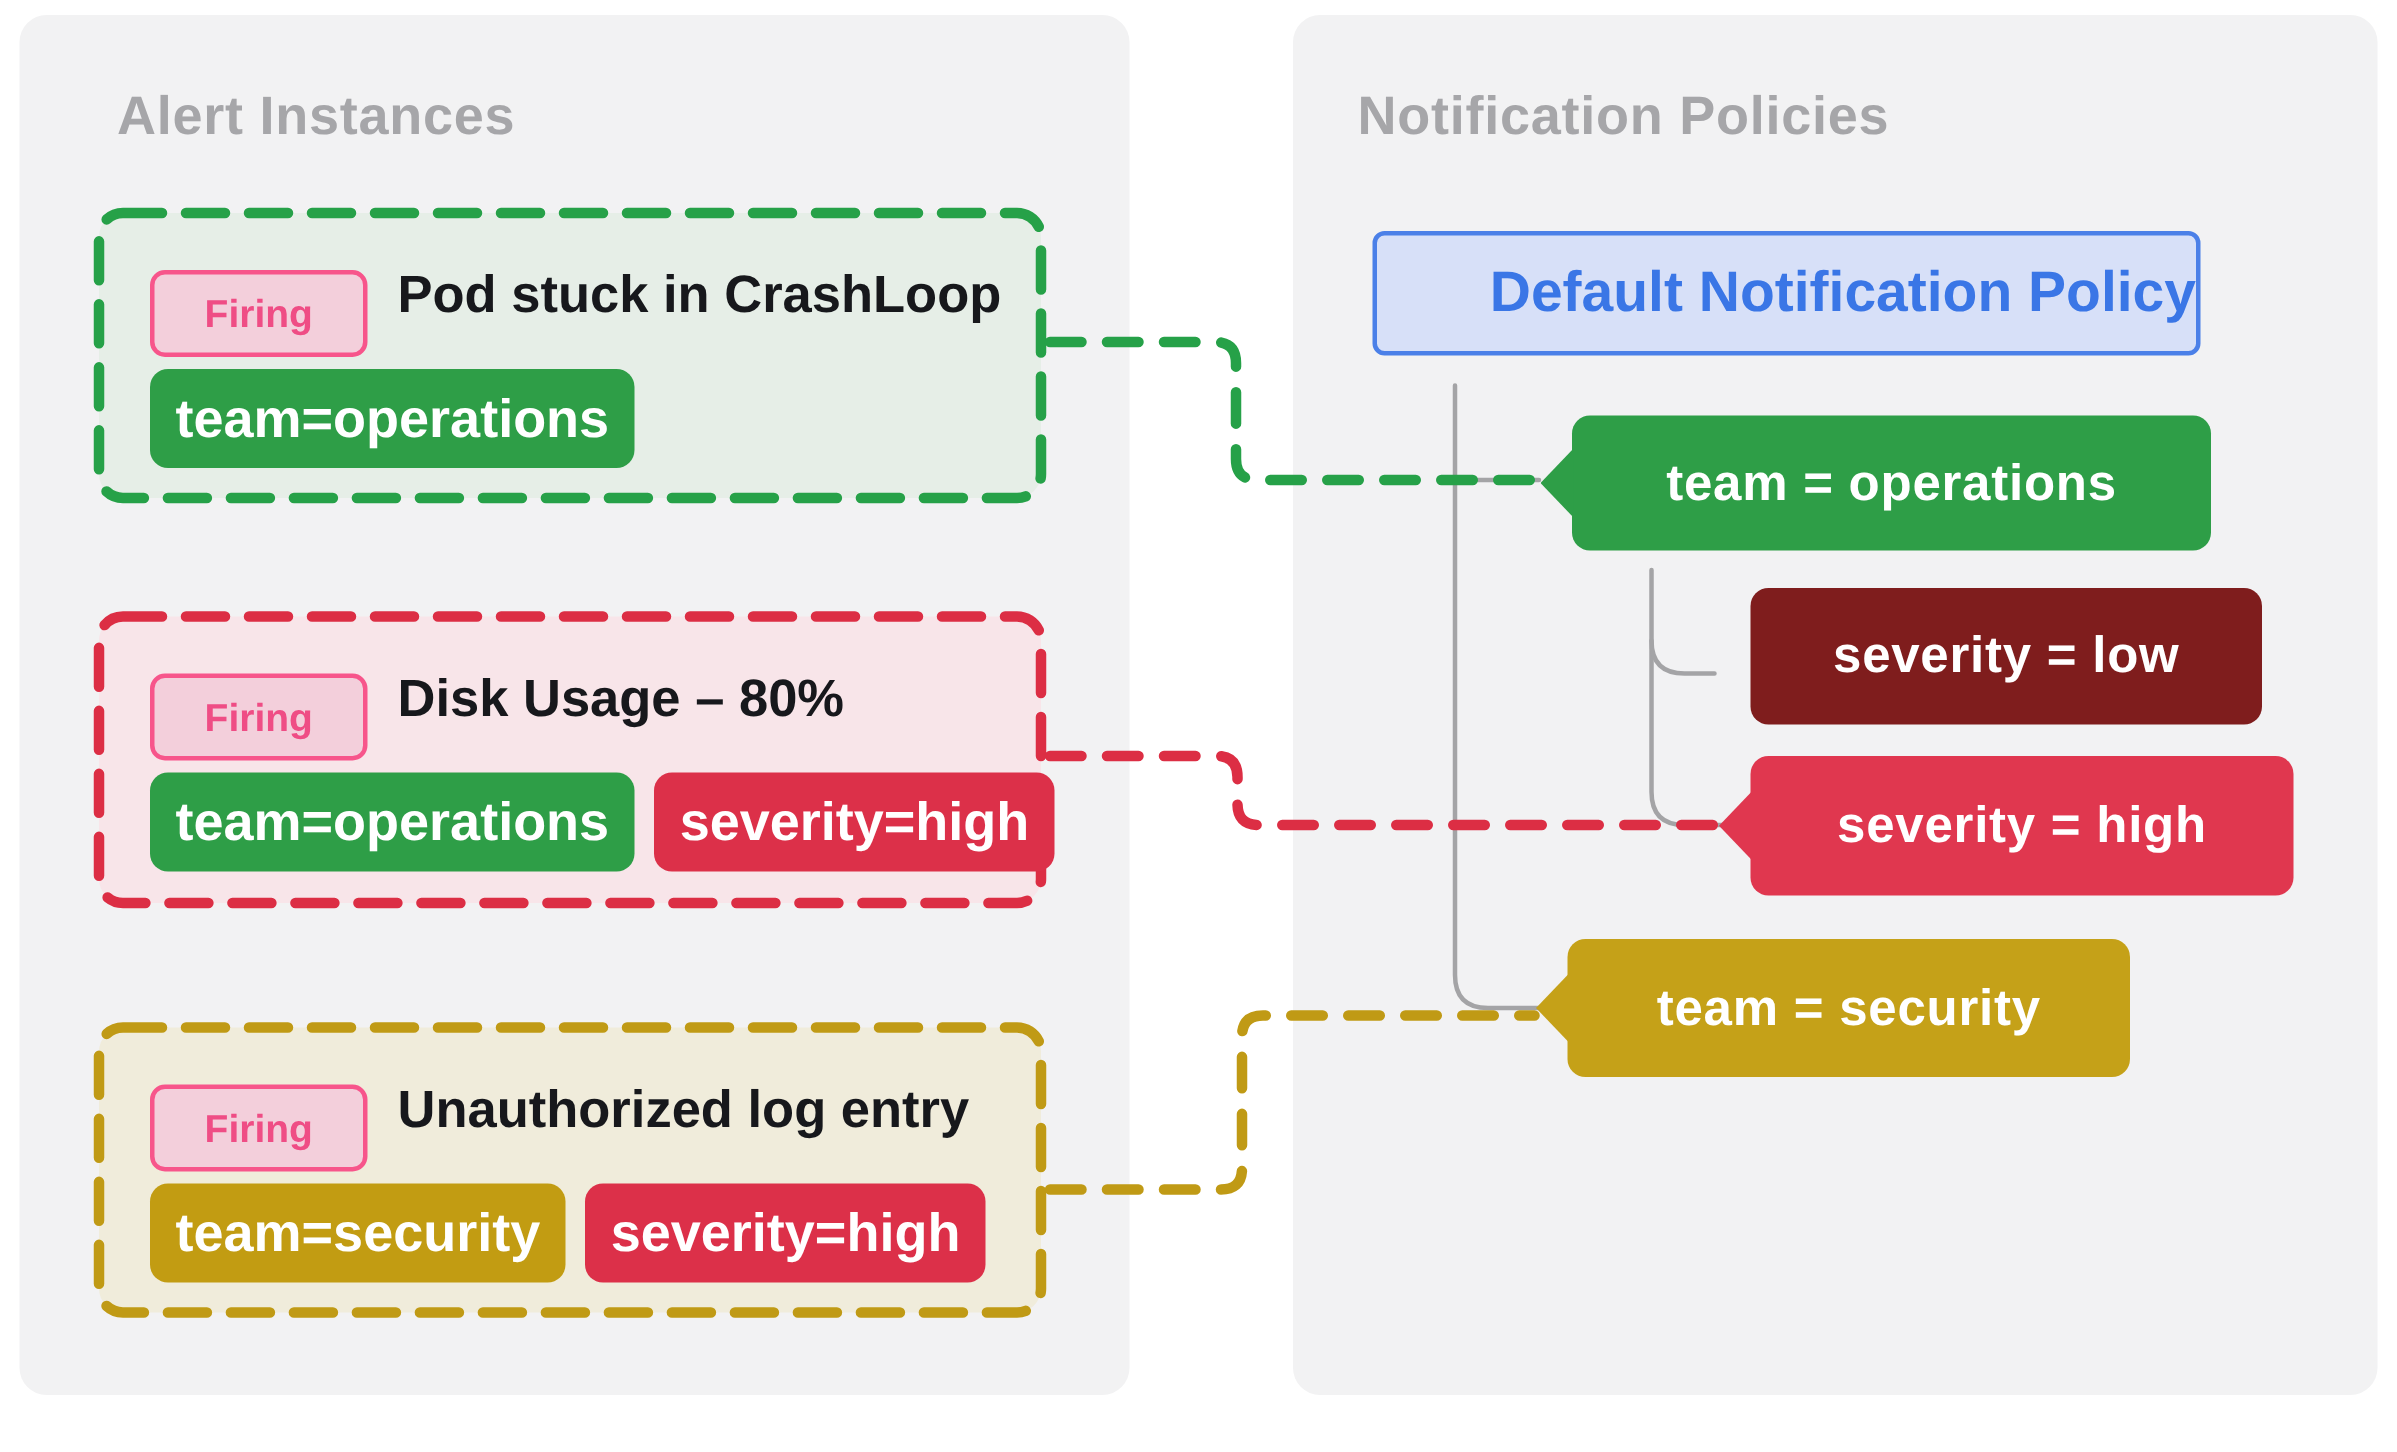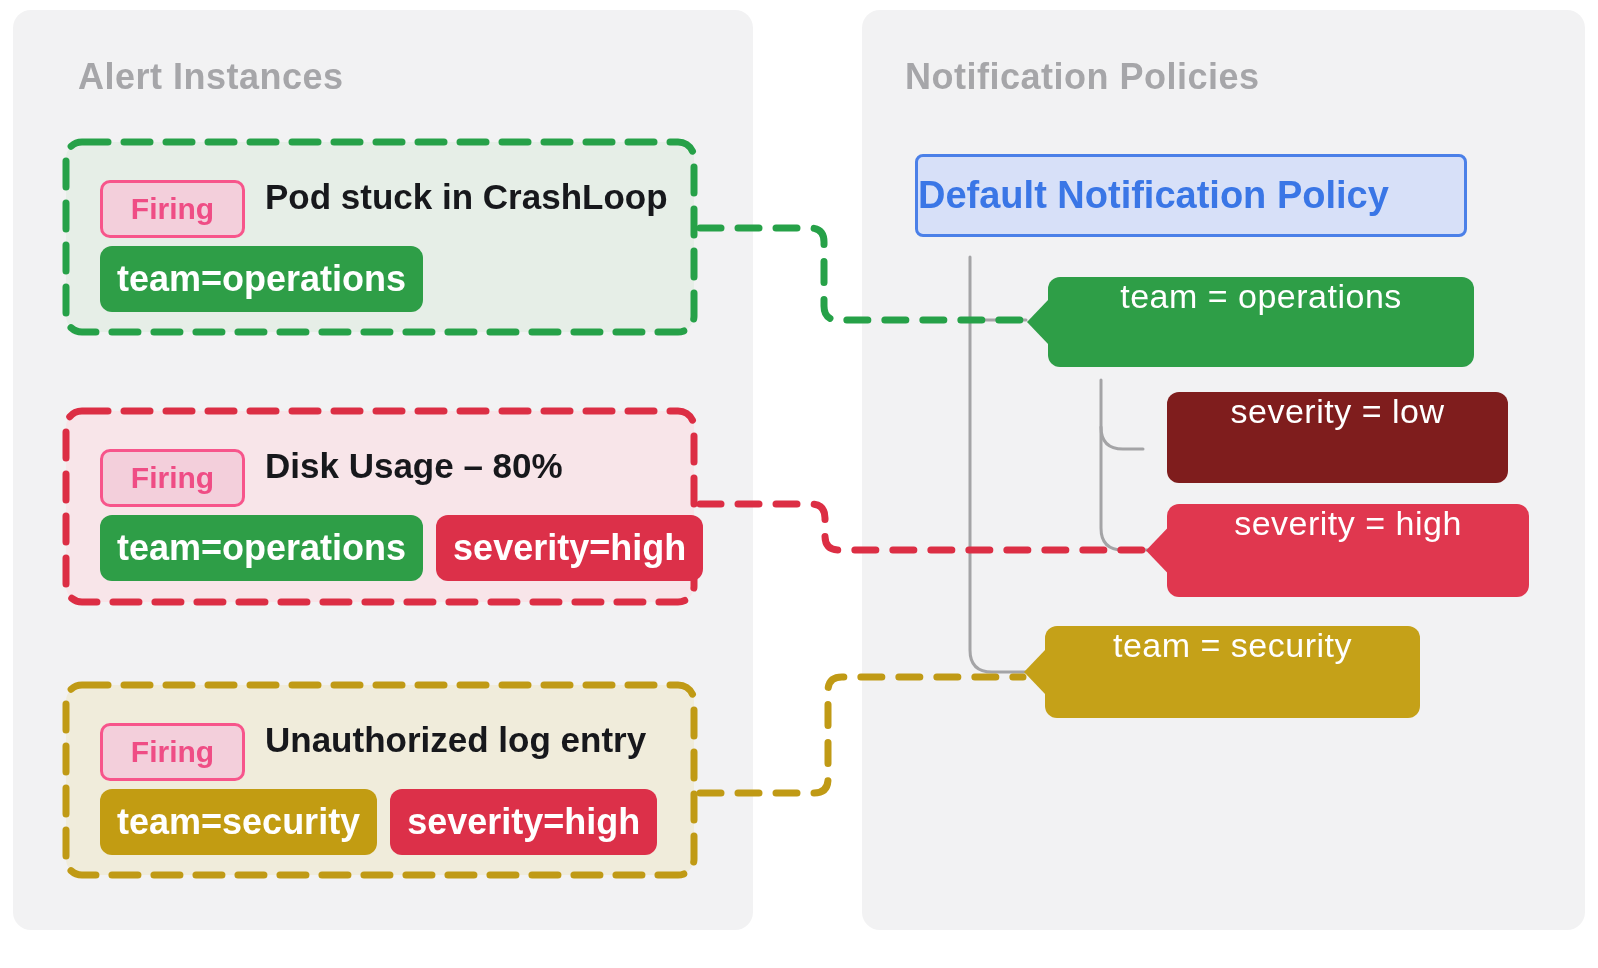--- a/index.html
+++ b/index.html
@@ -31,47 +31,47 @@
   .card-2 { top: 407px; height: 199px; }
   .card-3 { top: 681px; height: 198px; }
   .card-border { position: absolute; inset: 0; width: 100%; height: 100%; }
   .card-content { position: absolute; inset: 0; padding: 30px 0 0 38px; }
 
   .card-row { display: flex; align-items: center; height: 58px; }
   .firing-badge {
     width: 145px; height: 58px; flex: 0 0 auto;
     background: #f3cfdb; border: 3px solid #f7558b; border-radius: 10px;
     display: flex; align-items: center; justify-content: center;
-    color: #ef4d85; font-size: 30px; font-weight: 700; margin-top: 24px;
+    color: #ef4d85; font-size: 26px; font-weight: 700; margin-top: 24px;
   }
   .card-title {
     margin-left: 20px; font-size: 35px; font-weight: 700; color: #17181c;
     white-space: nowrap;
   }
   .chip-row { margin-top: 20px; display: flex; gap: 13px; }
   .chip {
     height: 66px; padding: 0 17px; border-radius: 12px;
     display: inline-flex; align-items: center; justify-content: center;
     color: #ffffff; font-size: 36px; font-weight: 700; white-space: nowrap;
   }
   .chip-green { background: #2e9e47; }
   .chip-red   { background: #dc3049; }
   .chip-gold  { background: #c29c12; }
 
   
   .root-policy {
     position: absolute; left: 915px; top: 154px; width: 552px; height: 83px;
     background: #d7e0f8; border: 3px solid #4b80e8; border-radius: 8px;
-    display: flex; align-items: center; justify-content: flex-start;
+    display: flex; align-items: center; justify-content: flex-end;
     color: #3a76e6; font-size: 38px; font-weight: 700; white-space: nowrap;
   }
   .tag-node {
     position: absolute; border-radius: 12px;
-    display: flex; align-items: flex-start; justify-content: center;
-    color: #ffffff; font-size: 34px; font-weight: 400;
+    display: flex; align-items: center; justify-content: center;
+    color: #ffffff; font-size: 34px; font-weight: 700;
     letter-spacing: 0.5px; white-space: nowrap;
   }
   .tag-tip {
     position: absolute; left: -21px; top: 50%;
     width: 22px; height: 46px; transform: translateY(-50%);
     clip-path: polygon(100% 0, 0 50%, 100% 100%);
   }
   .node-operations { left: 1048px; top: 277px; width: 426px; height: 90px; background: #2e9e47; }
   .node-operations .tag-tip { background: #2e9e47; }
   .node-sev-low   { left: 1167px; top: 392px; width: 341px; height: 91px; background: #7f1d1d; }

